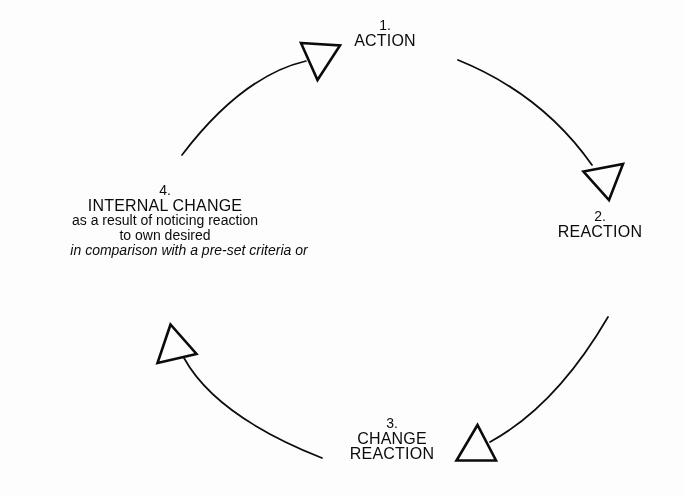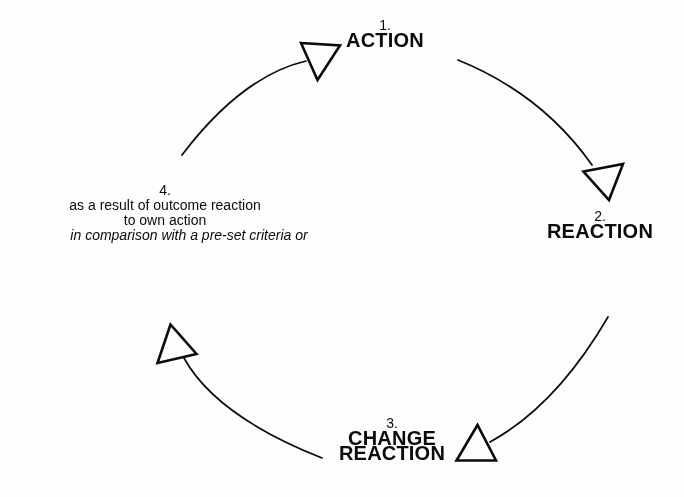--- a/index.html
+++ b/index.html
@@ -40,22 +40,22 @@
     transform: translateX(-50%);
     text-align: center;
     white-space: nowrap;
     line-height: 15px;
   }
   .node .num {
     font-size: 14px;
     font-weight: normal;
   }
   .node .title {
-    font-size: 20px;
-    font-weight: bold;
+    font-size: 16px;
+    font-weight: normal;
     letter-spacing: 0.2px;
   }
   .node .sub {
     font-size: 14px;
     font-weight: normal;
   }
   .node .sub.italic {
     font-style: italic;
     margin-left: 48px;
   }
@@ -92,18 +92,19 @@
   </div>
 
   <div class="node" style="left:392px; top:416px;">
     <div class="num">3.</div>
     <div class="title">CHANGE</div>
     <div class="title">REACTION</div>
   </div>
 
   <div class="node" style="left:165px; top:183px;">
     <div class="num">4.</div>
-    <div class="sub">as a result of outcome reaction</div>
-    <div class="sub">to own action</div>
+    <div class="title">INTERNAL CHANGE</div>
+    <div class="sub">as a result of noticing reaction</div>
+    <div class="sub">to own desired</div>
     <div class="sub italic">in comparison with a pre-set criteria or</div>
   </div>
 
 </div>
 
 </body></html>

